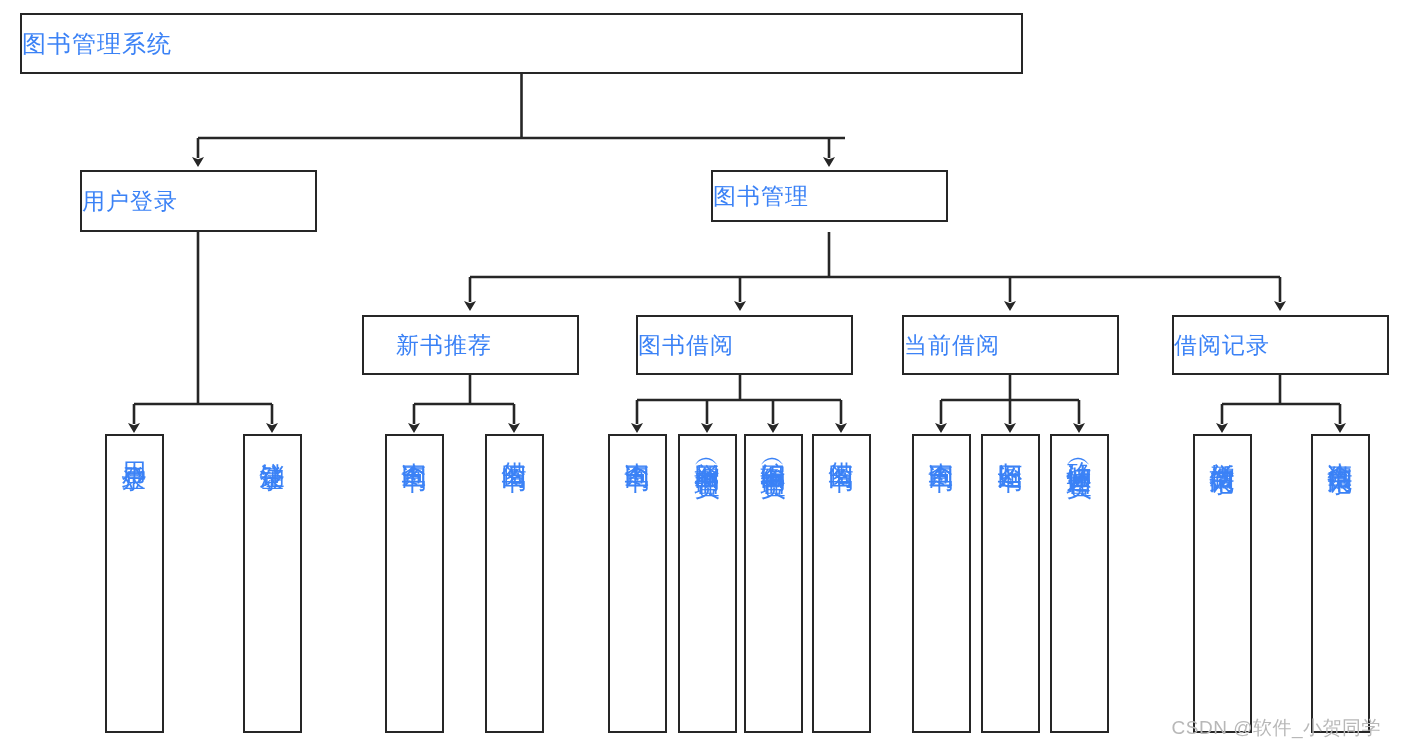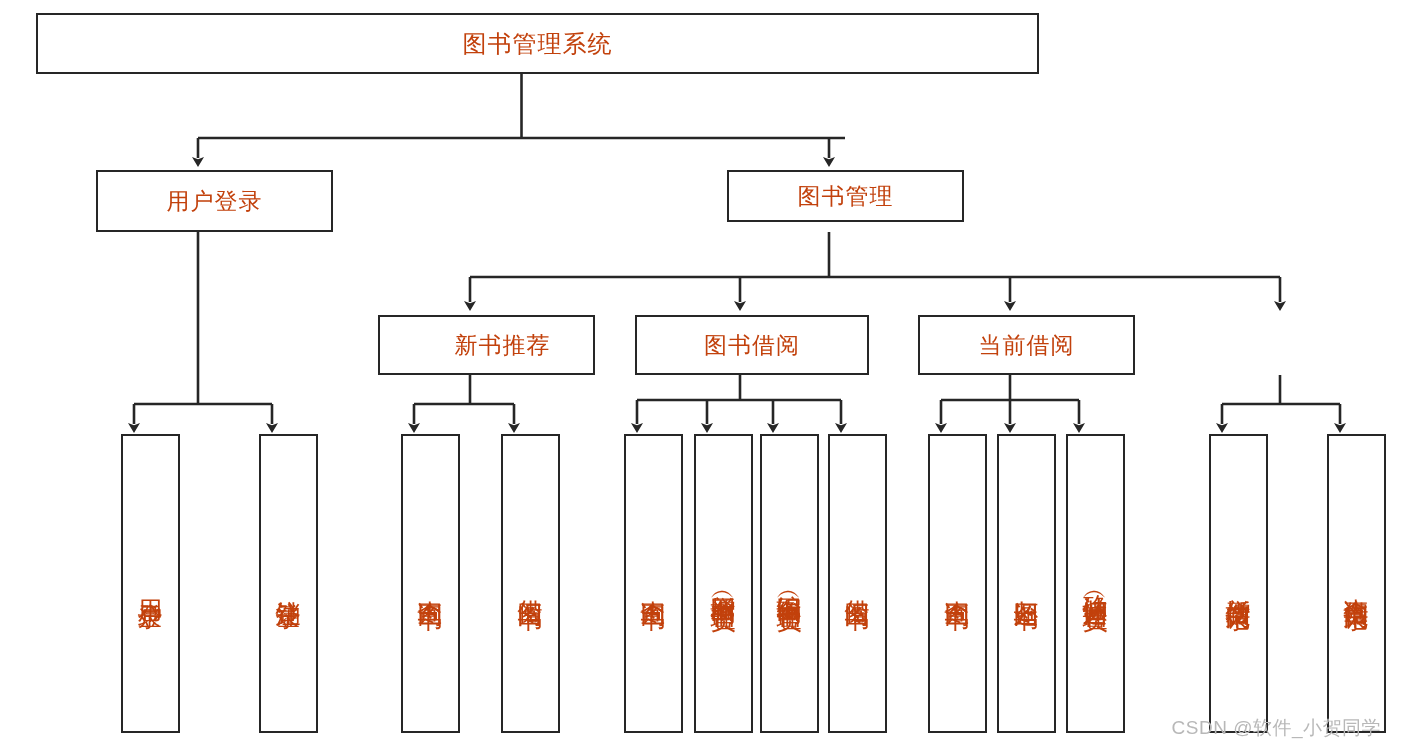--- a/index.html
+++ b/index.html
@@ -25,23 +25,21 @@
     height: 747px;
     pointer-events: none;
   }
   .node {
     position: absolute;
     box-sizing: border-box;
     border: 2px solid #262626;
     background: #ffffff;
     display: flex;
     align-items: center;
-    justify-content: center;
-    color: #c2410c;
-    margin-left: 16px;
+    color: #3b82f6;
   }
   .node.horiz {
     font-size: 23px;
     letter-spacing: 1px;
   }
   .node.vert {
     writing-mode: vertical-rl;
     text-orientation: upright;
     font-size: 25px;
     line-height: 1.12;
@@ -129,25 +127,28 @@
   <div class="node horiz" style="left:80px; top:170px; width:237px; height:62px;">
     <span>用户登录</span>
   </div>
   <div class="node horiz" style="left:711px; top:170px; width:237px; height:52px;">
     <span>图书管理</span>
   </div>
 
   <div class="node horiz" style="left:362px; top:315px; width:217px; height:60px;padding-left:32px;">
     <span>新书推荐</span>
   </div>
-  <div class="node horiz" style="left:619px; top:315px; width:234px; height:60px;">
+  <div class="node horiz" style="left:636px; top:315px; width:217px; height:60px;">
     <span>图书借阅</span>
   </div>
   <div class="node horiz" style="left:902px; top:315px; width:217px; height:60px;">
     <span>当前借阅</span>
+  </div>
+  <div class="node horiz" style="left:1172px; top:315px; width:217px; height:60px;">
+    <span>借阅记录</span>
   </div>
 
   <div class="node vert" style="left:105px; top:434px; width:59px; height:299px;">
     <span class="vtxt">用户登录</span>
   </div>
   <div class="node vert" style="left:243px; top:434px; width:59px; height:299px;">
     <span class="vtxt">注销登录</span>
   </div>
 
   <div class="node vert" style="left:385px; top:434px; width:59px; height:299px;">

